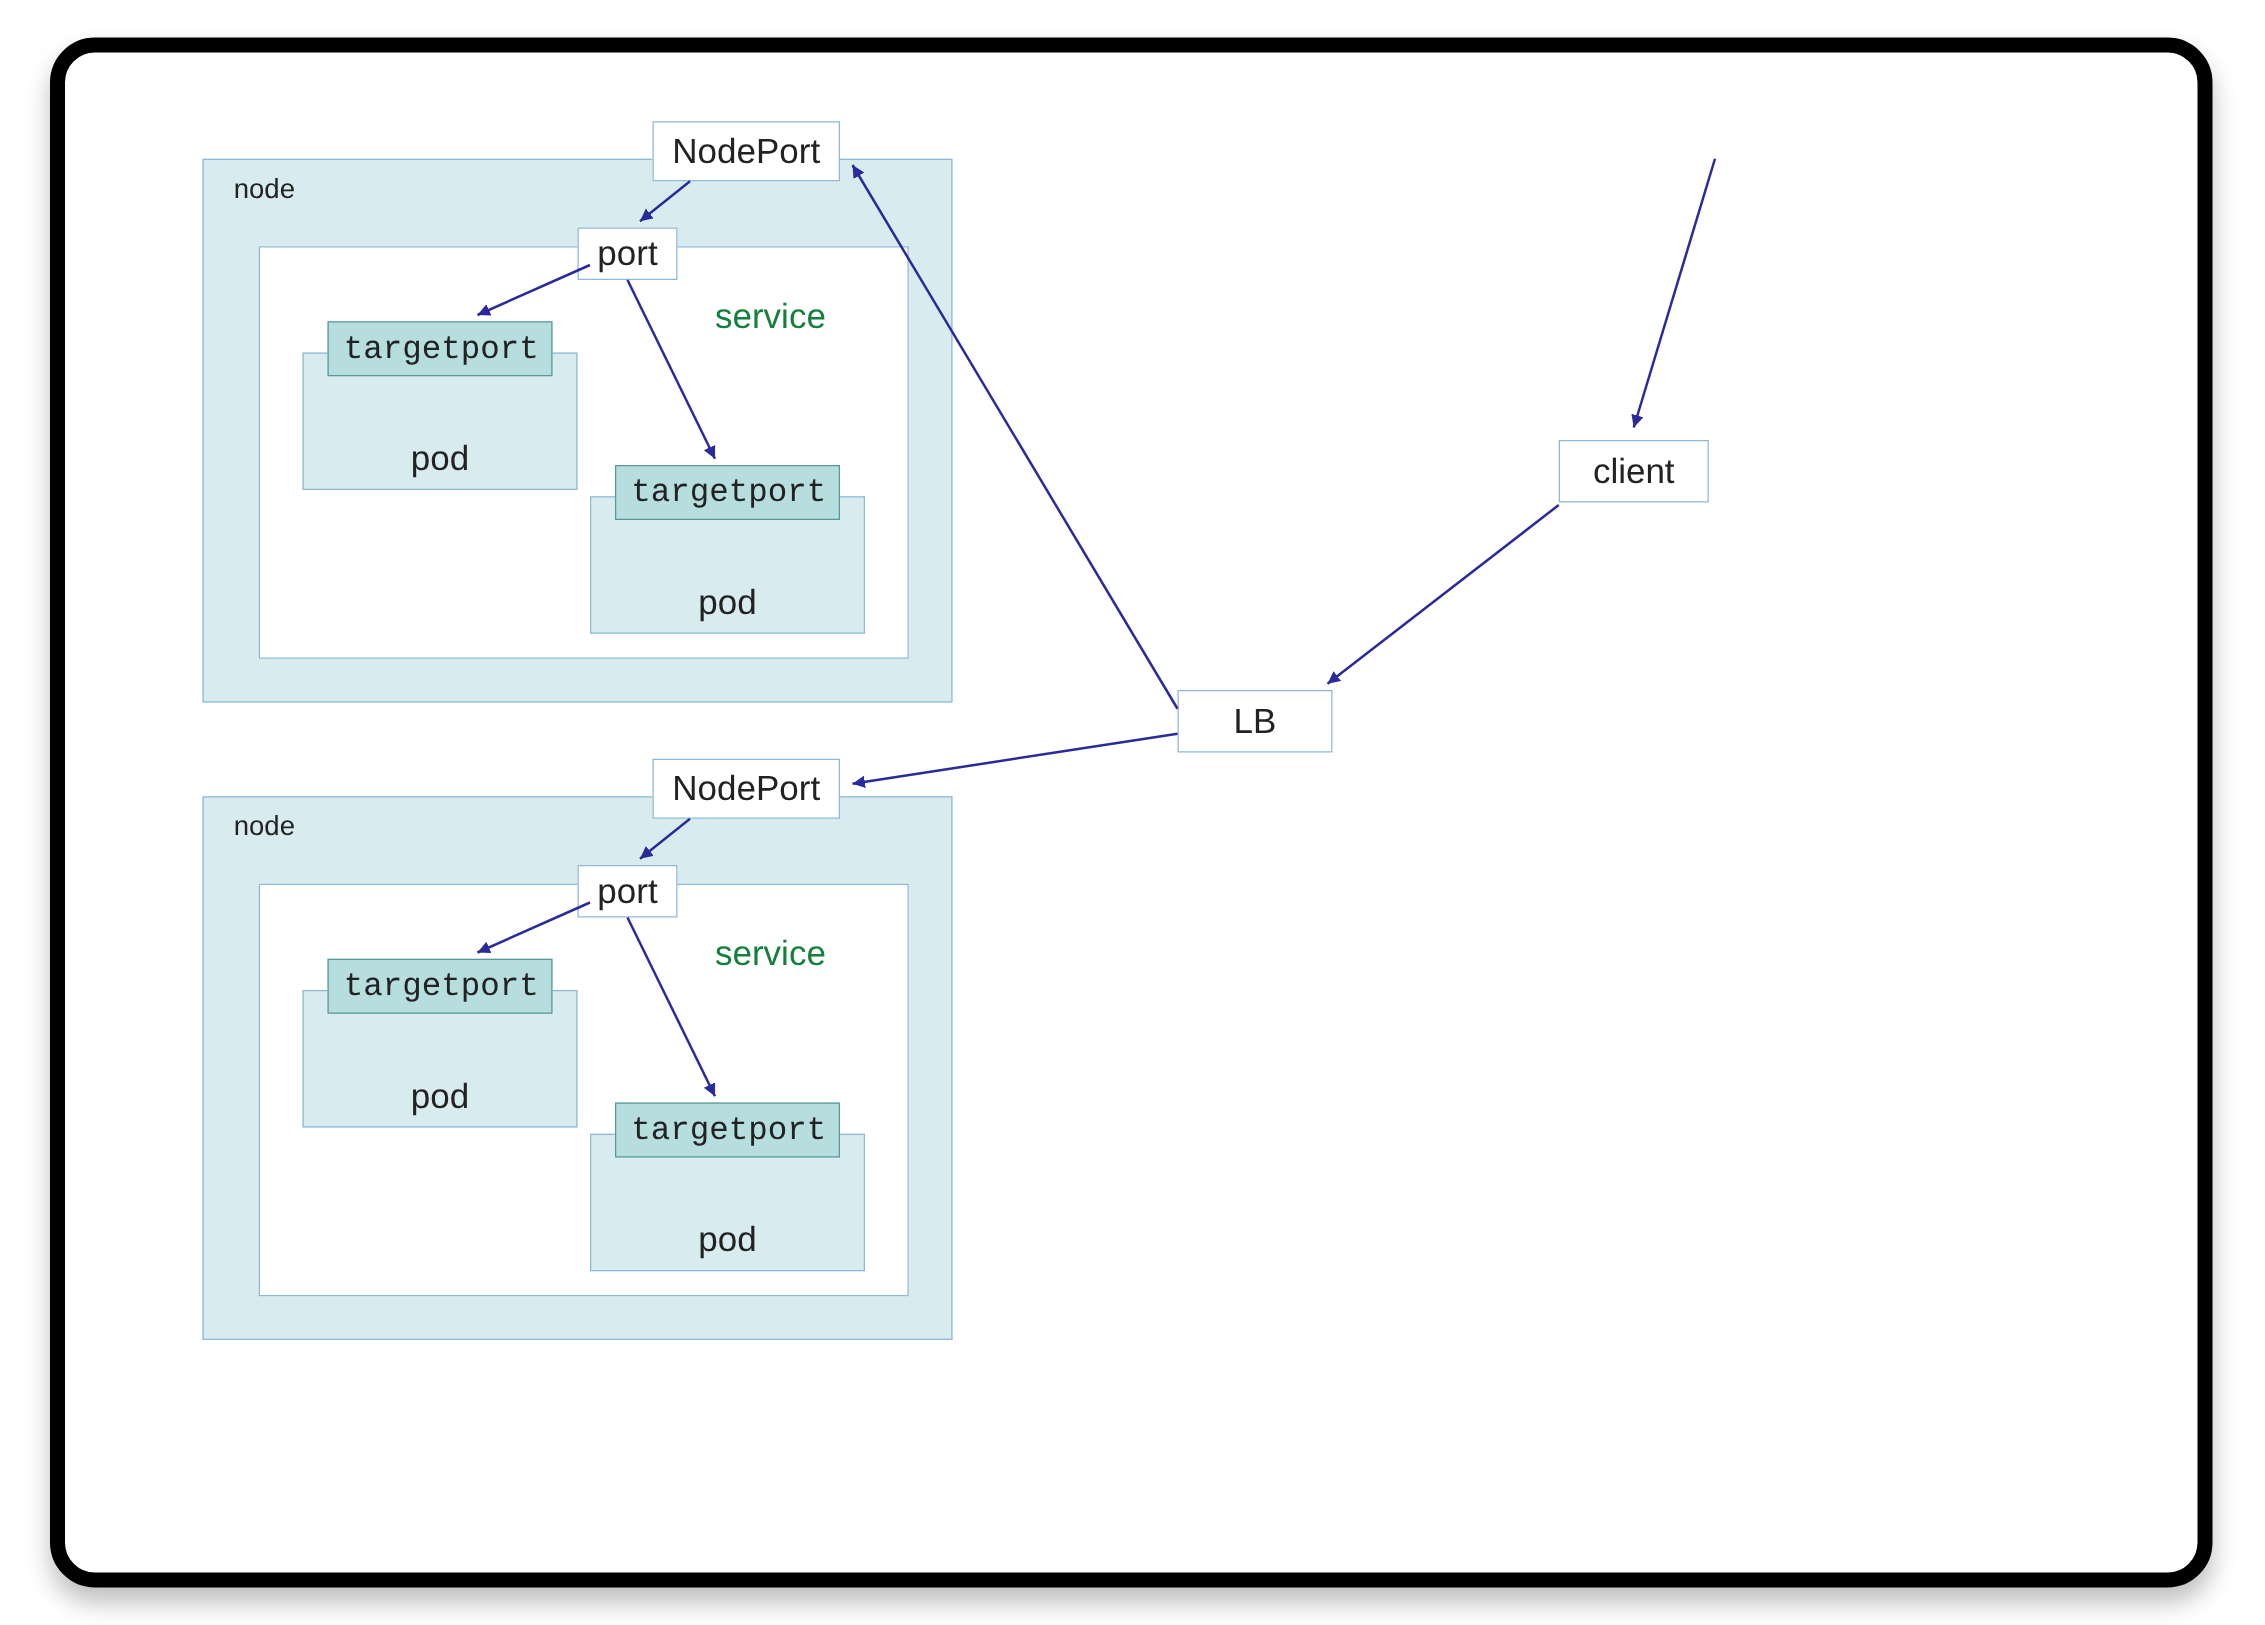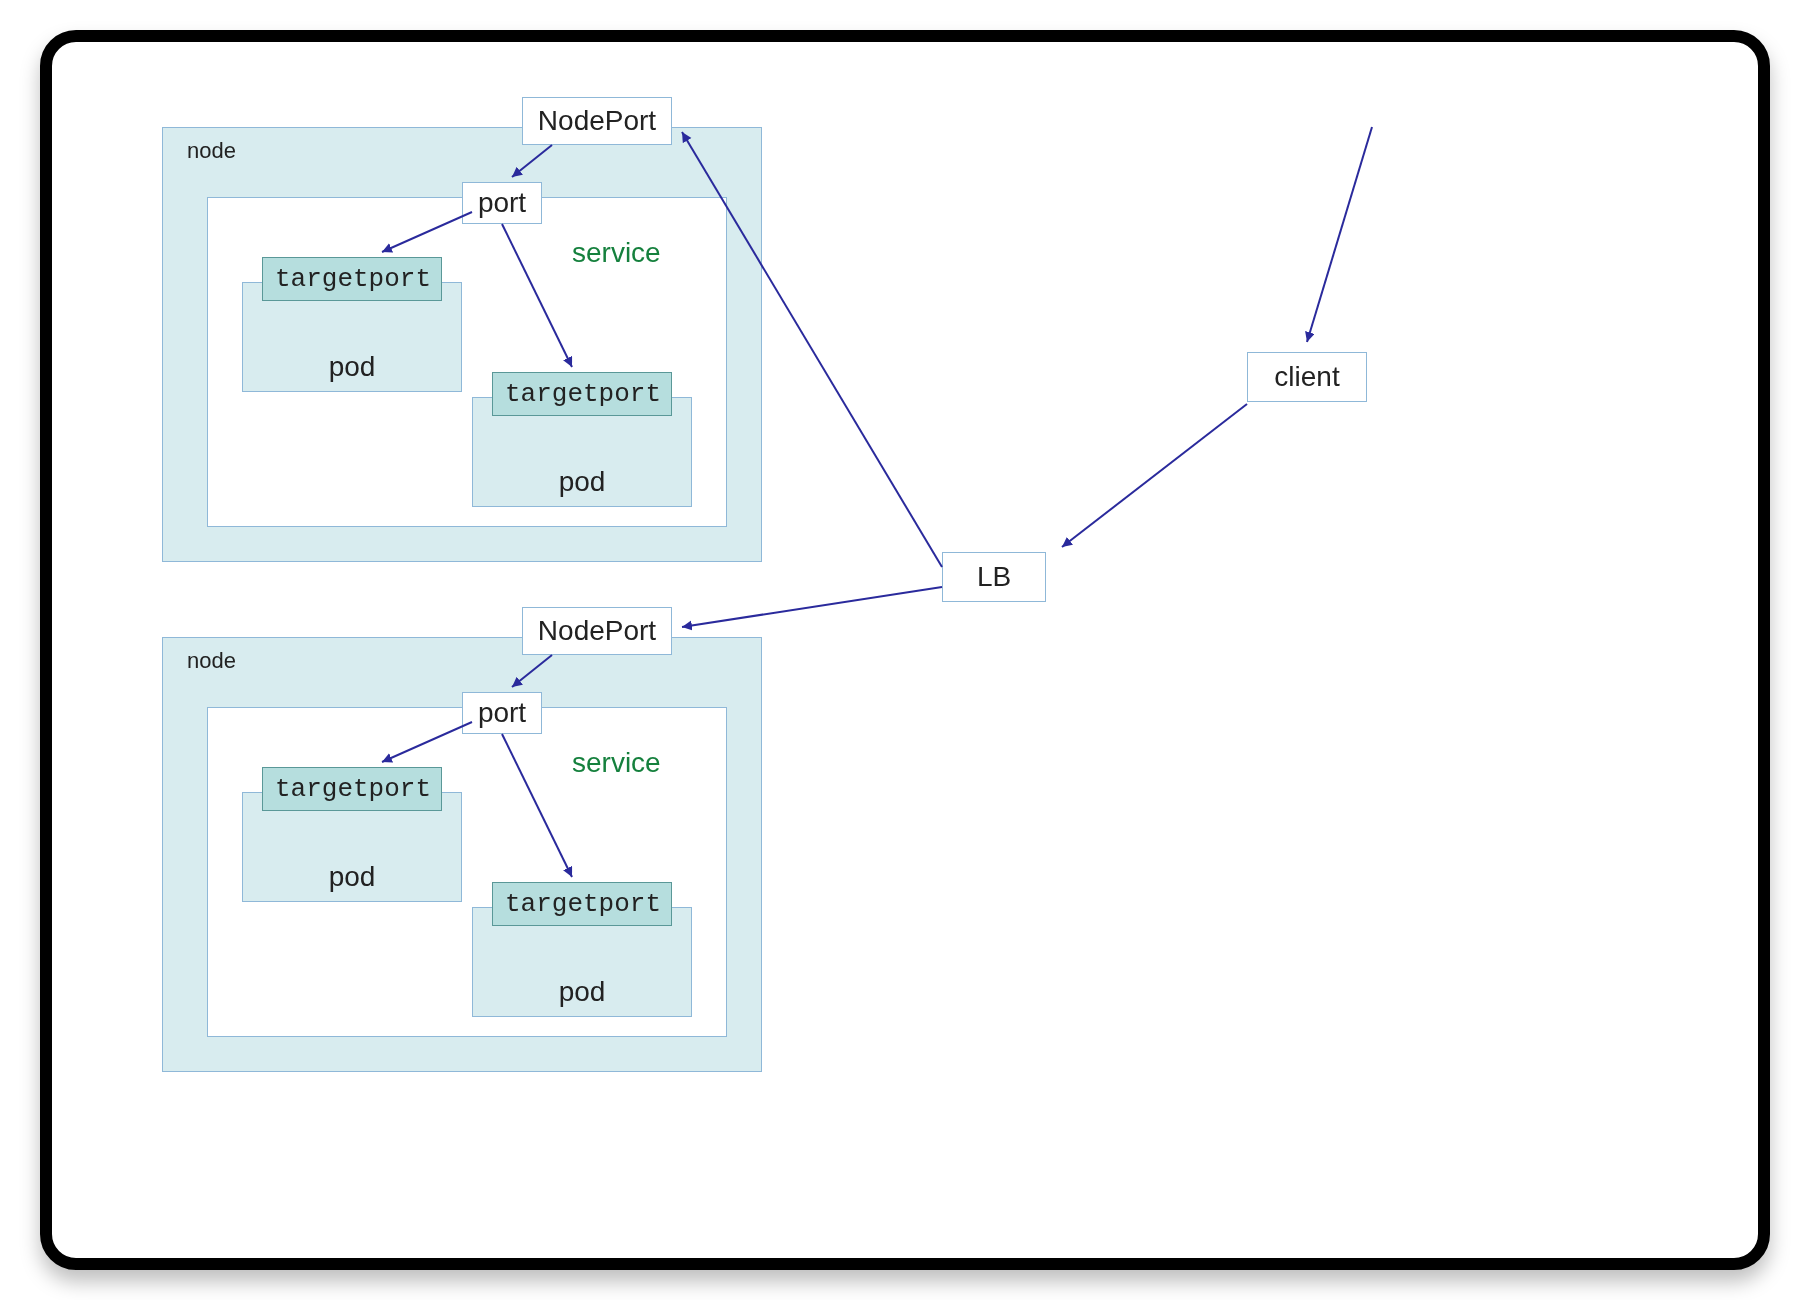--- a/index.html
+++ b/index.html
@@ -154,21 +154,21 @@
     </div>
 
     <div class="box nodeport-box" style="left:470px; top:565px; width:150px; height:48px;">
       <span>NodePort</span>
     </div>
 
     <div class="box port-box" style="left:410px; top:650px; width:80px; height:42px;">
       <span>port</span>
     </div>
 
-    <div class="box lb-box" style="left:890px; top:510px; width:104px; height:50px;">
+    <div class="box lb-box" style="left:890px; top:510px; width:124px; height:50px;">
       <span>LB</span>
     </div>
 
     <div class="box client-box" style="left:1195px; top:310px; width:120px; height:50px;">
       <span>client</span>
     </div>
 
     <svg class="arrows">
       <defs>
         <marker id="ah" markerWidth="12" markerHeight="12" refX="10" refY="5" orient="auto" markerUnits="userSpaceOnUse">

